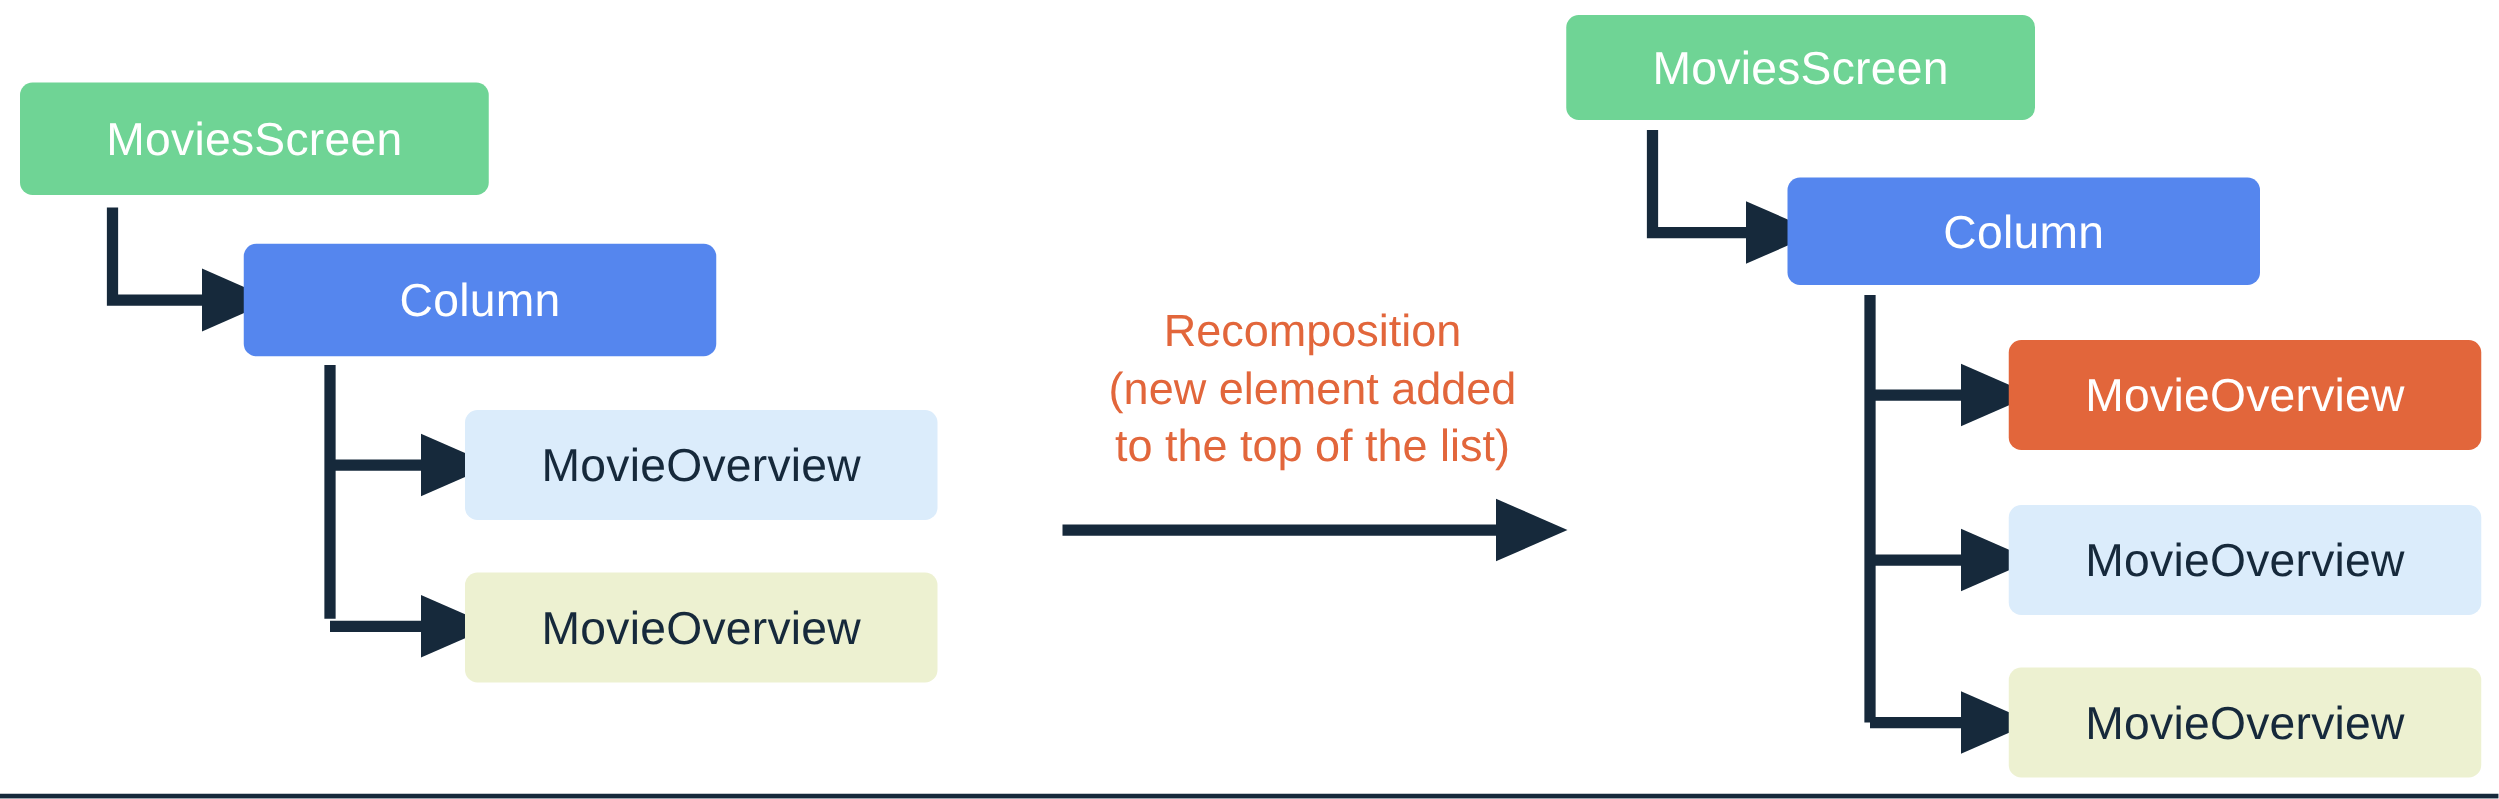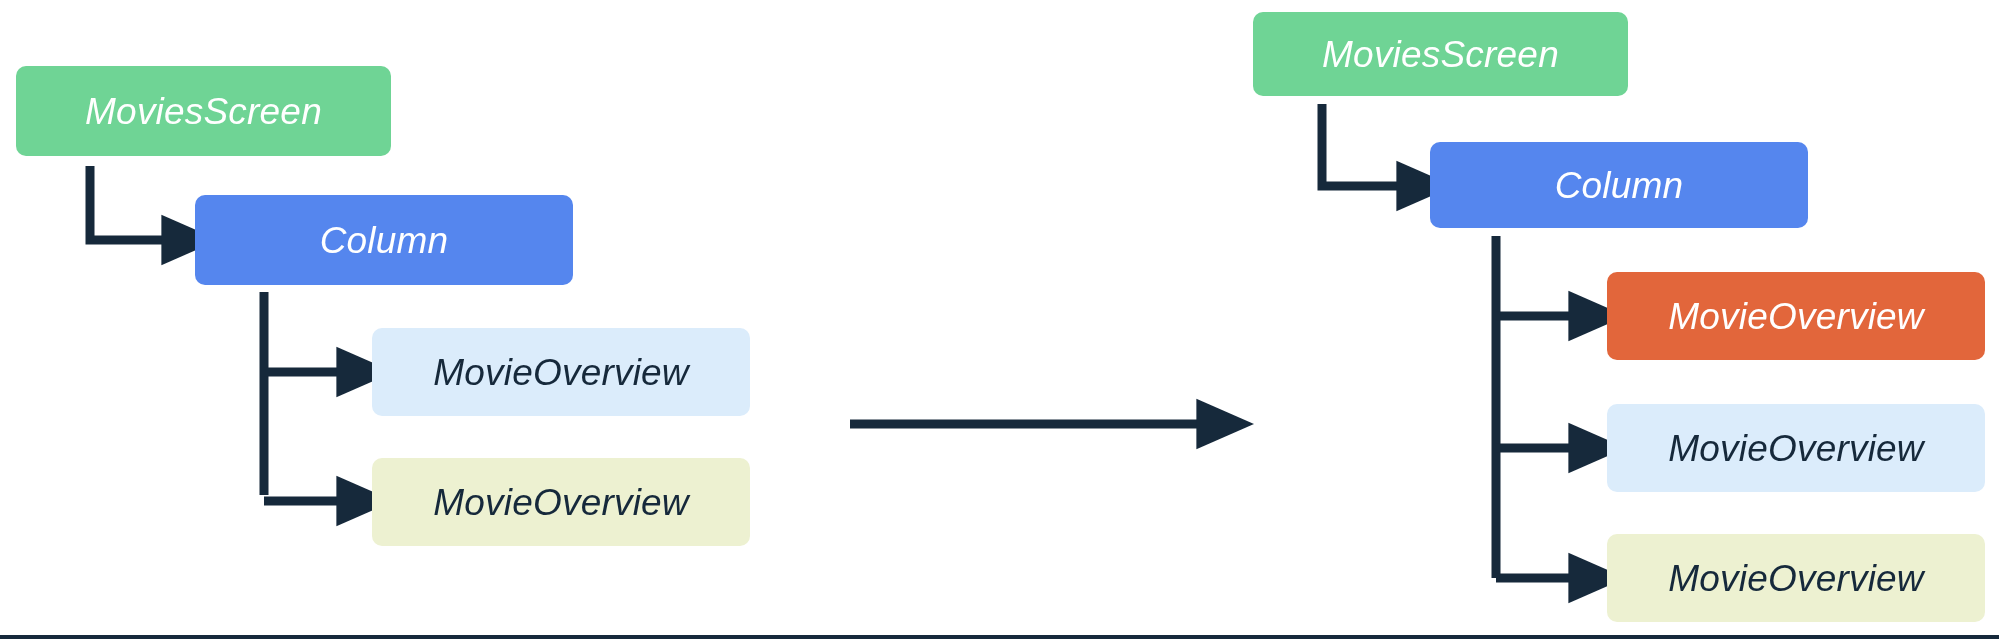--- a/index.html
+++ b/index.html
@@ -25,21 +25,20 @@
     justify-content: center;
     box-sizing: border-box;
     font-size: 37px;
     letter-spacing: 0.2px;
     line-height: 1;
     white-space: nowrap;
   }
   .node-label {
     display: block;
     pointer-events: none;
-    font-style: italic;
   }
   .svg-layer {
     position: absolute;
     left: 0;
     top: 0;
     width: 1999px;
     height: 639px;
     pointer-events: none;
   }
   .center-caption {
@@ -102,20 +101,25 @@
   </div>
 
   <div class="node" style="left:372px; top:328px; width:378px; height:88px; background:#DBECFB; color:#16293B;">
     <span class="node-label">MovieOverview</span>
   </div>
 
   <div class="node" style="left:372px; top:458px; width:378px; height:88px; background:#EDF1D1; color:#16293B;">
     <span class="node-label">MovieOverview</span>
   </div>
 
+  <div class="center-caption" style="left:840px; top:242px; width:420px;">
+    <span>Recomposition</span>
+    <span>(new element added</span>
+    <span>to the top of the list)</span>
+  </div>
 
   <div class="node" style="left:1253px; top:12px; width:375px; height:84px; background:#6FD495; color:#FFFFFF;">
     <span class="node-label">MoviesScreen</span>
   </div>
 
   <div class="node" style="left:1430px; top:142px; width:378px; height:86px; background:#5586EE; color:#FFFFFF;">
     <span class="node-label">Column</span>
   </div>
 
   <div class="node" style="left:1607px; top:272px; width:378px; height:88px; background:#E2663B; color:#FFFFFF;">

